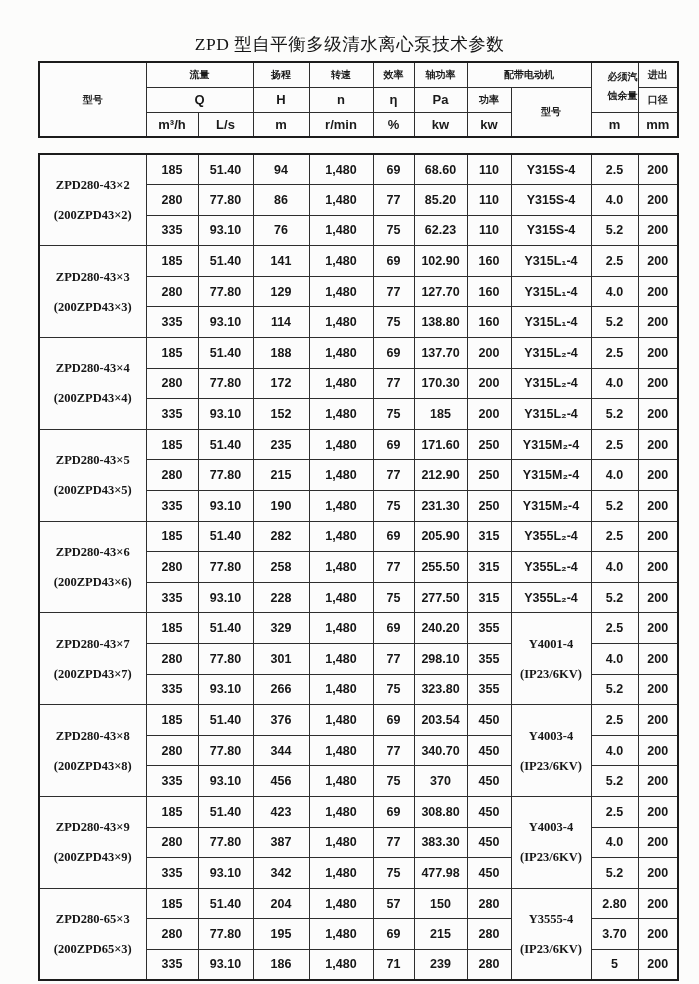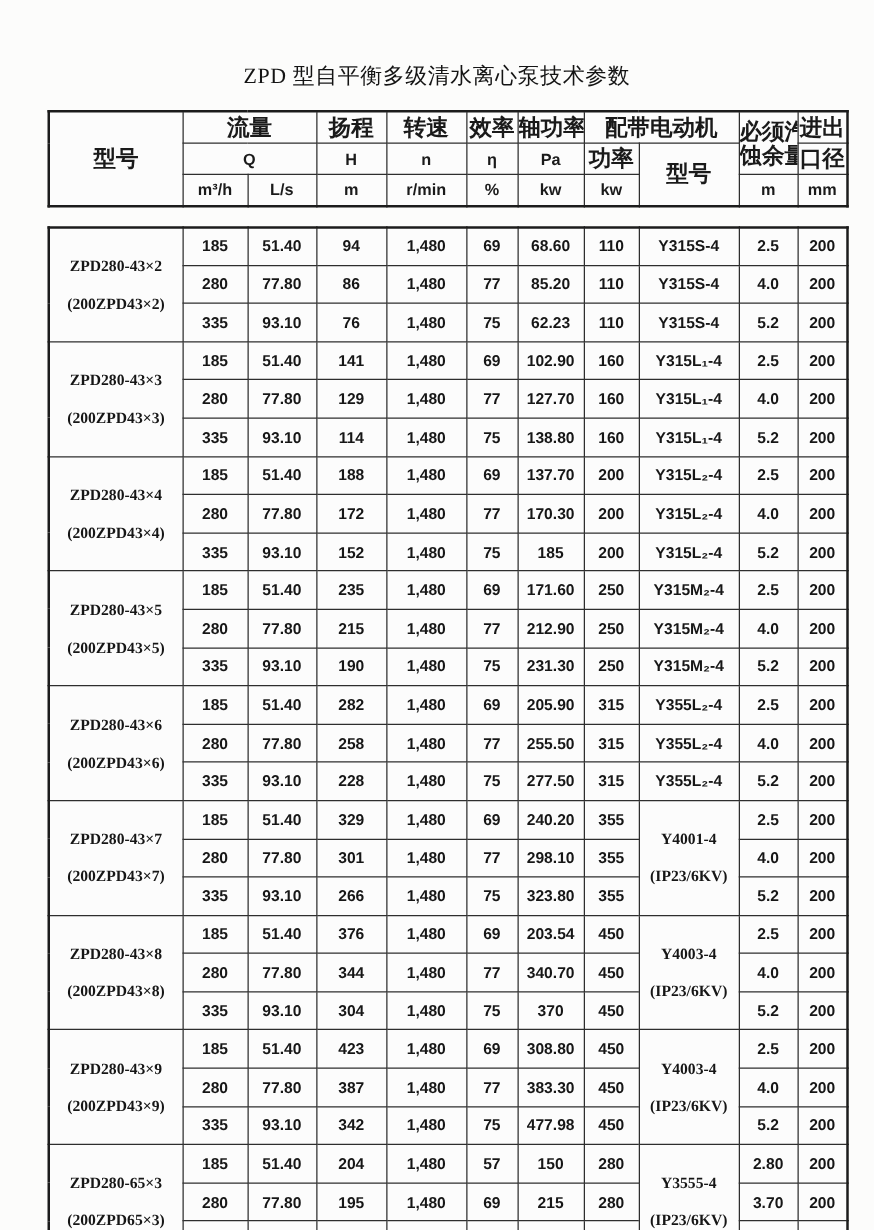--- a/index.html
+++ b/index.html
@@ -5,21 +5,21 @@
   html, body {
     margin: 0; padding: 0;
     width: 699px; height: 984px;
     background: #fcfcfb;
     font-family: "Liberation Sans", sans-serif;
     color: #1a1a1a;
     overflow: hidden;
   }
   .page { width: 699px; height: 984px; }
   .title {
-    margin: 16px;
+    margin: 0;
     padding-top: 32px;
     text-align: center;
     font-family: "Liberation Serif", "DejaVu Serif", serif;
     font-weight: 400;
     font-size: 17.5px;
     letter-spacing: 0.5px;
     color: #141414;
   }
   .tbl-wrap { margin-left: 38px; width: 641px; }
   table {
@@ -35,23 +35,23 @@
     text-align: center;
     vertical-align: middle;
     padding: 0;
     overflow: hidden;
     white-space: nowrap;
   }
   .header-table tr { height: 25px; }
   .body-table tr { height: 30.6px; }
   
   .hz {
-    font-family: Liberation Serif, serif;
+    font-family: Liberation Mono, monospace;
     font-weight: 700;
-    font-size: 18px;
+    font-size: 10px;
   }
   
   .hs {
     font-weight: 700;
     font-size: 13px;
   }
   .hz .ln { line-height: 19px; text-align: right; }
   
   .body-table td {
     font-weight: 700;
@@ -404,21 +404,21 @@
             <td>1,480</td>
             <td>77</td>
             <td>340.70</td>
             <td>450</td>
             <td>4.0</td>
             <td>200</td>
           </tr>
           <tr>
             <td>335</td>
             <td>93.10</td>
-            <td>304</td>
+            <td>456</td>
             <td>1,480</td>
             <td>75</td>
             <td>370</td>
             <td>450</td>
             <td>5.2</td>
             <td>200</td>
           </tr>
           <tr>
             <td rowspan="3" class="two-line">
               <div>ZPD280-43×9</div>

